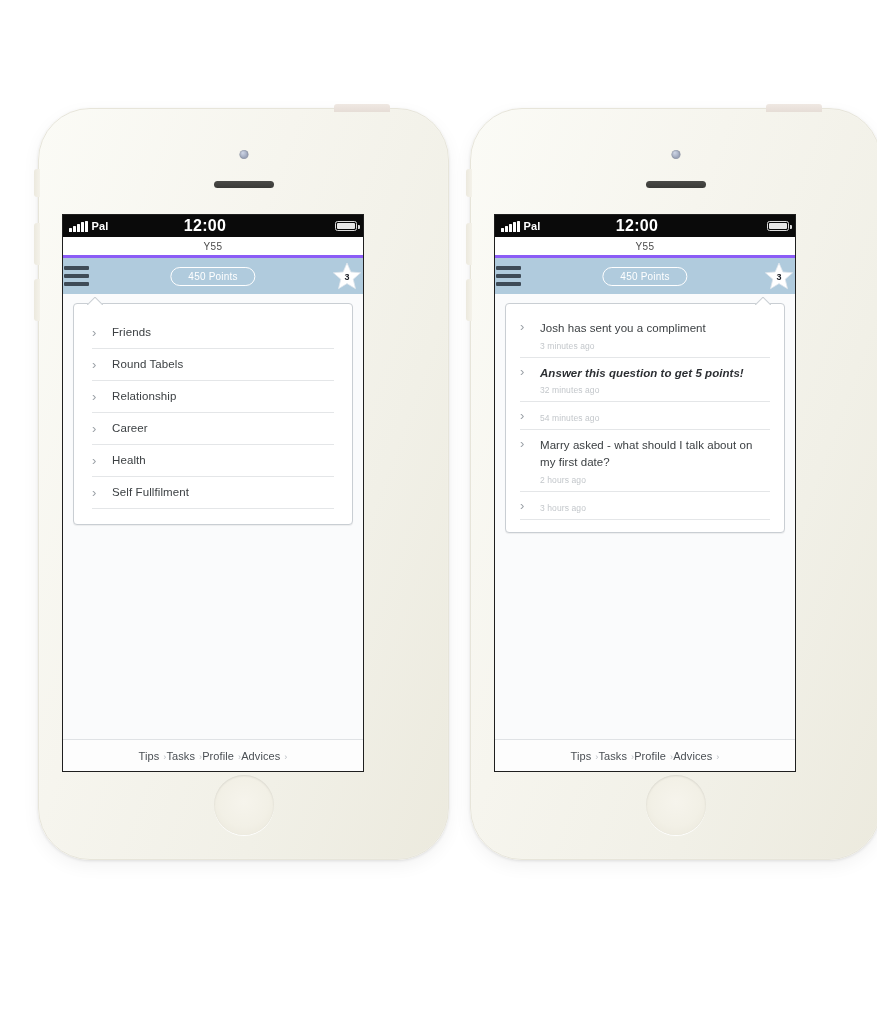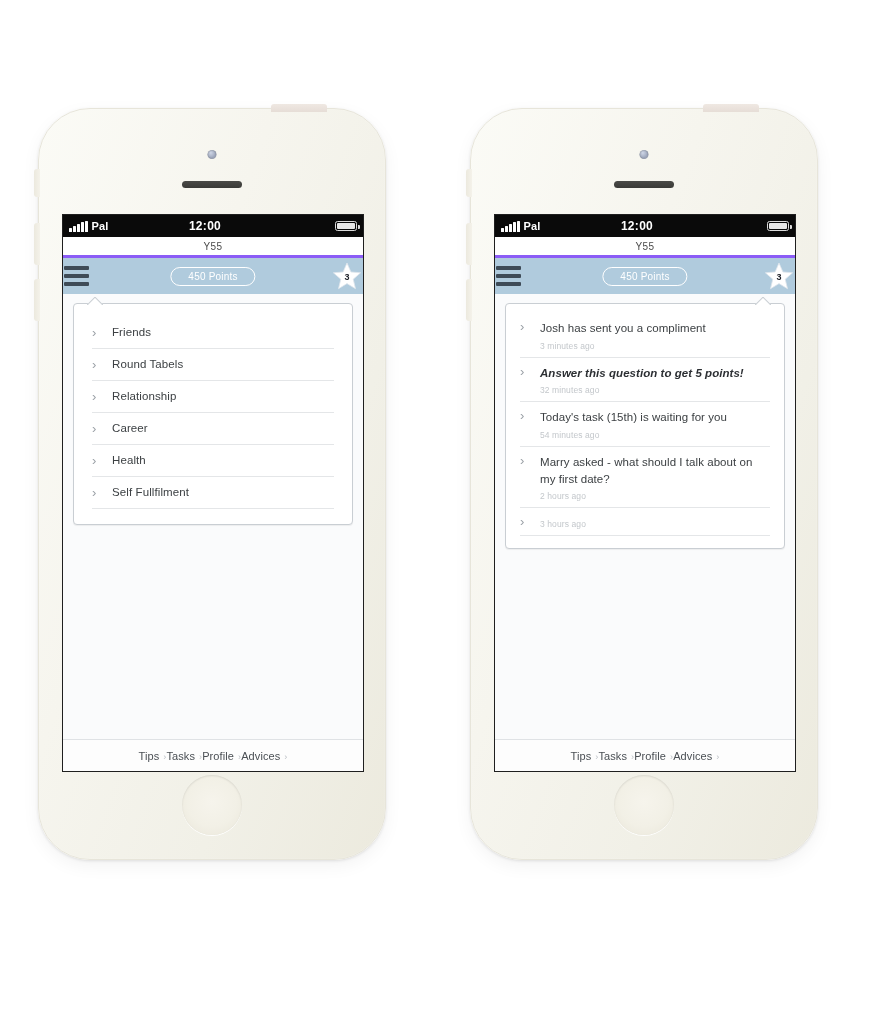--- a/index.html
+++ b/index.html
@@ -14,21 +14,21 @@
   }
 
   .stage {
     position: absolute;
     inset: 0;
   }
 
   
   .phone {
     position: absolute;
-    width: 348px;
+    width: 411px;
     height: 752px;
     top: 108px;
     border-radius: 52px;
     background: linear-gradient(110deg, #fbfbf6 0%, #f6f5ee 38%, #f1f0e7 70%, #eceade 100%);
     box-shadow: 0 1px 3px rgba(0,0,0,0.10),
                 0 6px 18px rgba(0,0,0,0.05),
                 inset 0 0 1px rgba(255,255,255,0.9);
     border: 1px solid #e7e5da;
   }
   .phone.left  { left: 38px; }
@@ -115,21 +115,21 @@
   .signal { display: flex; align-items: flex-end; gap: 1.5px; height: 10px; }
   .signal i { display: block; width: 2.5px; background: #fff; border-radius: 0.5px; }
   .signal i:nth-child(1){ height: 4px; }
   .signal i:nth-child(2){ height: 6px; }
   .signal i:nth-child(3){ height: 8px; }
   .signal i:nth-child(4){ height: 10px; }
   .signal i:nth-child(5){ height: 11px; }
   .carrier { font-size: 11px; font-weight: bold; line-height: 11px; letter-spacing: 0.2px; }
   .sb-time {
     position: absolute; left: 0; right: 16px; text-align: center;
-    font-size: 12px; font-weight: bold; letter-spacing: 0.3px;
+    font-size: 16px; font-weight: bold; letter-spacing: 0.3px;
   }
   .sb-right { margin-left: auto; display: flex; align-items: center; }
   .battery {
     width: 22px; height: 10px;
     border: 1.3px solid #dcdcdc; border-radius: 2.5px;
     position: relative; padding: 1.2px;
   }
   .battery::after {
     content: ""; position: absolute; right: -3.5px; top: 3px;
     width: 2px; height: 4px; background: #dcdcdc; border-radius: 0 1px 1px 0;
@@ -453,21 +453,20 @@
               <span class="chev">›</span>
               <div class="notif-body">
                 <div class="notif-title bold-italic">Answer this question to get 5 points!</div>
                 <div class="notif-time">32 minutes ago</div>
               </div>
             </div>
 
             <div class="row-notif">
               <span class="chev">›</span>
               <div class="notif-body">
-                <div class="notif-title">Today's task (15th) is waiting for you</div>
                 <div class="notif-time">54 minutes ago</div>
               </div>
             </div>
 
             <div class="row-notif">
               <span class="chev">›</span>
               <div class="notif-body">
                 <div class="notif-title">Marry asked - what should I talk about on my first date?</div>
                 <div class="notif-time">2 hours ago</div>
               </div>

